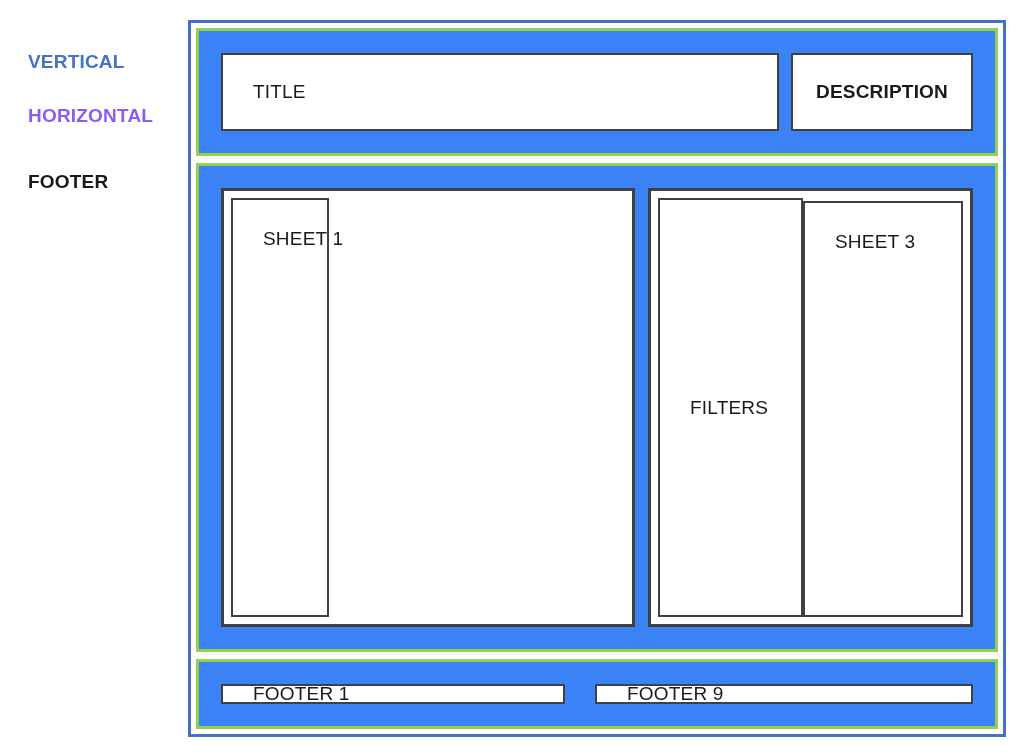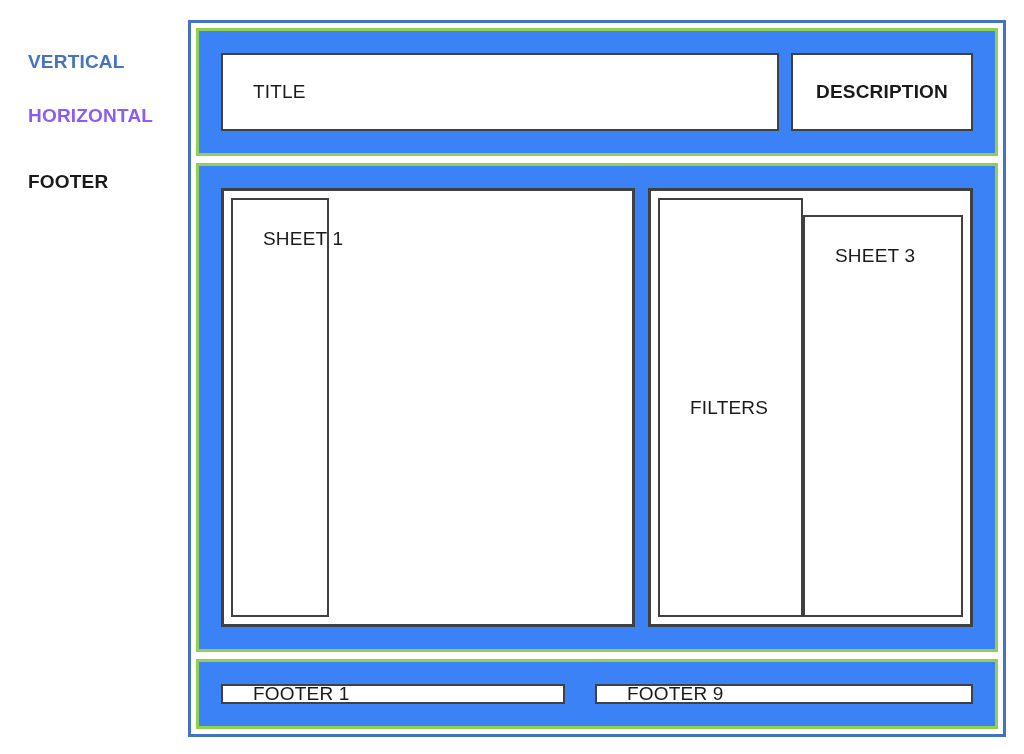--- a/index.html
+++ b/index.html
@@ -98,21 +98,21 @@
   
   .box-title       { flex: 0 0 558px; }
   .box-description { flex: 1 1 auto; margin-left: 12px; font-weight: bold; }
 
   
   .box-sheet1 { flex: 0 0 98px; }
   .box-sheet2 { flex: 1 1 auto; margin-top: 9px; }
 
   
   .box-filters { flex: 0 0 145px; }
-  .box-sheet3  { flex: 1 1 auto; margin-top: 17px; }
+  .box-sheet3  { flex: 1 1 auto; margin-top: 3px; }
 
   
   .box-footer1 { flex: 0 0 344px; }
   .box-footer2 { flex: 1 1 auto; margin-left: 13px; }
 </style>
 </head>
 <body>
 
 <div id="legend">
   <div class="legend-item legend-vertical">VERTICAL</div>

